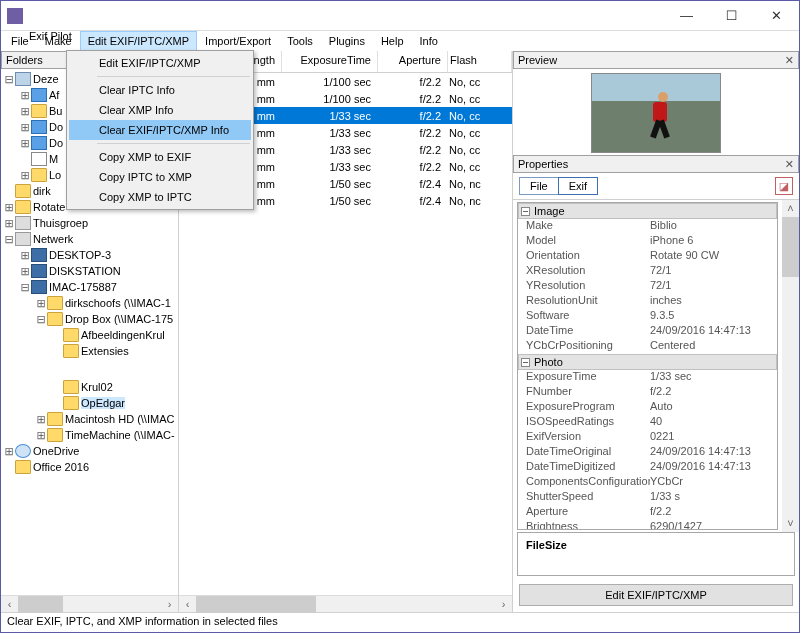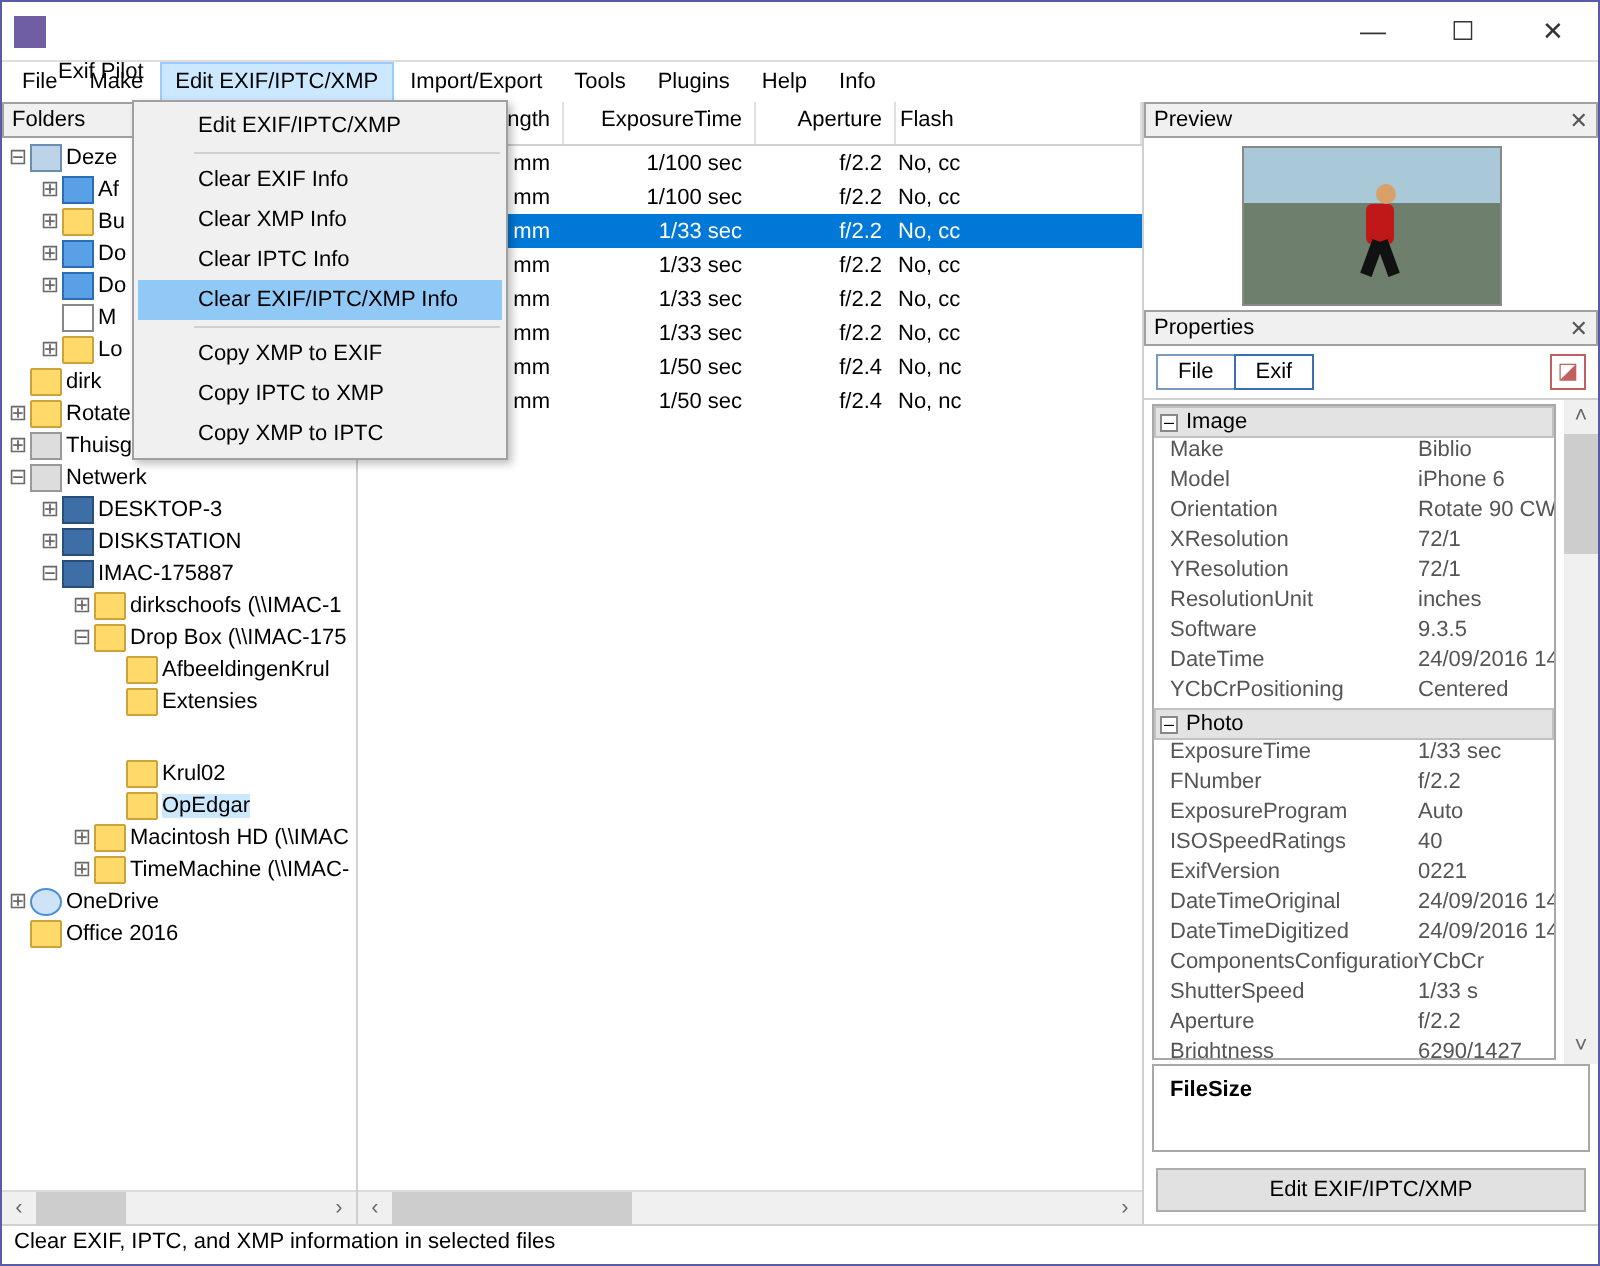--- a/index.html
+++ b/index.html
@@ -40,21 +40,21 @@
   .centerwrap { flex:1; display:flex; flex-direction:column; min-width:0; }
   .thead { display:flex; height:22px; background:#fff; border-bottom:1px solid #d0d0d0;}
   .th { border-right:1px solid #e0e0e0; padding:3px 6px; text-align:right; }
   .tbody { flex:1; background:#fff; overflow:hidden;}
   .trow { display:flex; height:17px; align-items:center;}
   .trow.sel { background:#0078d7; color:#fff; }
   .td { border-right:0; padding:0 6px; text-align:right; overflow:hidden; white-space:nowrap;}
   .c-dot{width:12px;}
   .c-fl{width:90px;} .c-et{width:96px;} .c-ap{width:70px;} .c-fs{flex:1; text-align:left; padding-left:2px;}
   
-  .rightwrap { width: 228px; display:flex; flex-direction:column; border-left:1px solid #d0d0d0;}
+  .rightwrap { width: 287px; display:flex; flex-direction:column; border-left:1px solid #d0d0d0;}
   .preview { height:86px; display:flex; justify-content:center; align-items:center; background:#fff;}
   .thumb{ width:130px; height:80px; background:linear-gradient(#a9c8d8 0 35%, #6f7f6d 35% 100%); position:relative; border:1px solid #888; margin-top:2px;}
   .runner{ position:absolute; left:55px; top:18px; width:28px; height:48px;}
   .runner .torso{position:absolute; top:10px; left:6px; width:14px; height:20px; background:#c01818; border-radius:3px;}
   .runner .head{position:absolute; top:0; left:11px; width:10px; height:10px; background:#d9a06a; border-radius:50%;}
   .runner .leg1{position:absolute; top:28px;left:6px;width:6px;height:18px;background:#111;transform:rotate(20deg);}
   .runner .leg2{position:absolute; top:28px;left:14px;width:6px;height:18px;background:#111;transform:rotate(-20deg);}
   .propsbody{ flex:1; display:flex; flex-direction:column; min-height:0;}
   .tabbar{ padding:4px 6px; display:flex; align-items:center; gap:0; border-bottom:1px solid #d0d0d0;}
   .tab{ padding:2px 10px; border:1px solid #7a9ac0; background:#fff; }
@@ -100,23 +100,22 @@
     <div class="mi">Import/Export</div>
     <div class="mi">Tools</div>
     <div class="mi">Plugins</div>
     <div class="mi">Help</div>
     <div class="mi">Info</div>
   </div>
 
 <div class="dropdown" id="dropdown">
     <div class="dmi">Edit EXIF/IPTC/XMP</div>
     <div class="sep"></div>
-    <div class="dmi">Clear EXIF Info</div>
+    <div class="dmi">Clear IPTC Info</div>
     <div class="dmi">Clear XMP Info</div>
-    <div class="dmi">Clear IPTC Info</div>
     <div class="dmi hover">Clear EXIF/IPTC/XMP Info</div>
     <div class="sep"></div>
     <div class="dmi">Copy XMP to EXIF</div>
     <div class="dmi">Copy IPTC to XMP</div>
     <div class="dmi">Copy XMP to IPTC</div>
   </div>
 
 <div class="body">
 
   <div class="leftwrap">

